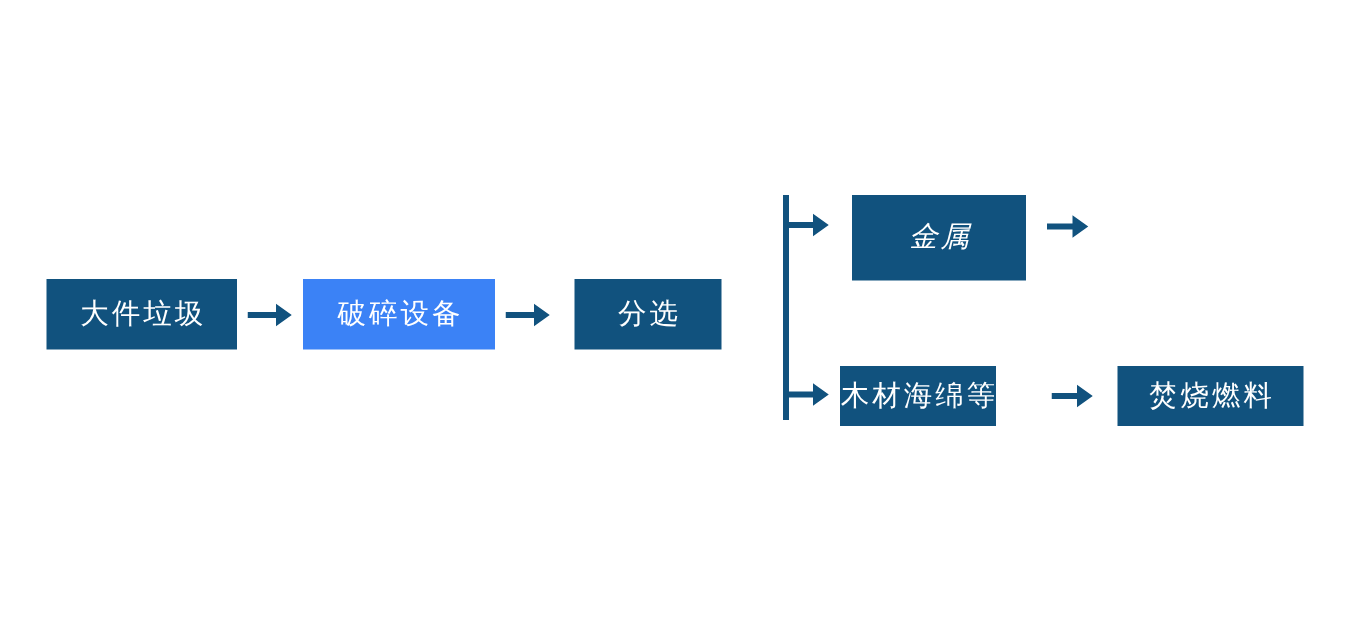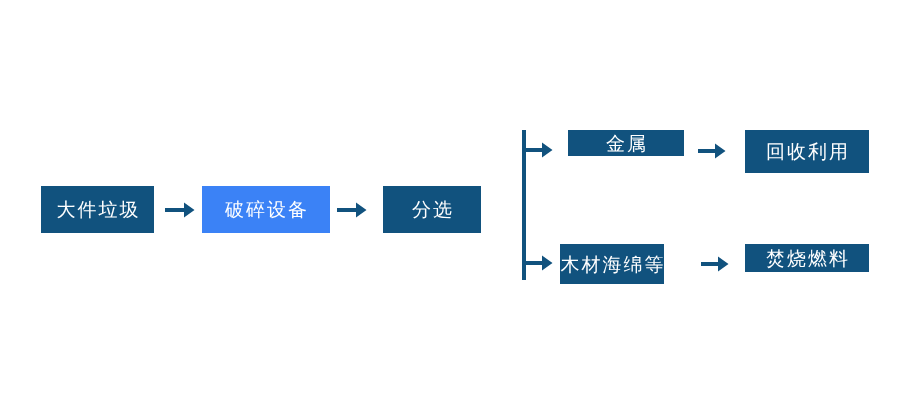--- a/index.html
+++ b/index.html
@@ -46,40 +46,40 @@
     font-weight: bold;
   }
   .arrow svg { display: block; }
 
   .split-line {
     position: absolute;
     background: #11527E;
   }
 
   
-  #node-bulky       { left: 31px;  top: 186px; width: 113px; height: 47px; margin-left: 10px; }
+  #node-bulky       { left: 31px;  top: 186px; width: 127px; height: 47px; }
   #arrow-1          { left: 164px; top: 195px; width: 32px;  height: 30px; }
   #node-crusher     { left: 202px; top: 186px; width: 128px; height: 47px; }
   #arrow-2          { left: 336px; top: 195px; width: 32px;  height: 30px; }
   #node-sorting     { left: 383px; top: 186px; width: 98px; height: 47px; }
 
   
   #branch-spine     { left: 522px; top: 130px; width: 4px;  height: 150px; }
   #branch-arrow-top { left: 524px; top: 136px; width: 30px; height: 28px; }
   #branch-arrow-bot { left: 524px; top: 249px; width: 30px; height: 28px; }
 
   
-  #node-metal       { left: 568px; top: 130px; width: 116px; height: 26px; }
+  #node-metal       { left: 568px; top: 130px; width: 116px; height: 57px; font-style: italic; }
   #arrow-3          { left: 697px; top: 137px; width: 30px;  height: 28px; }
   #node-recycle     { left: 745px; top: 130px; width: 124px; height: 43px; }
 
   
   #node-wood        { left: 560px; top: 244px; width: 104px; height: 40px; }
   #arrow-4          { left: 700px; top: 250px; width: 30px;  height: 28px; }
-  #node-fuel        { left: 745px; top: 244px; width: 124px; height: 28px; }
+  #node-fuel        { left: 745px; top: 244px; width: 124px; height: 40px; }
 </style>
 </head>
 <body>
 
 <div id="flow-canvas">
 
   <div class="node blue" id="node-bulky">大件垃圾</div>
 
   <div class="arrow" id="arrow-1">
     <svg width="30" height="22" viewBox="0 0 30 22" aria-hidden="true">
@@ -112,21 +112,20 @@
   </div>
 
   <div class="node blue" id="node-metal">金属</div>
 
   <div class="arrow" id="arrow-3">
     <svg width="28" height="20" viewBox="0 0 28 20" aria-hidden="true">
       <path d="M0 8 H17 V2.5 L27.5 10 L17 17.5 V12 H0 Z" fill="#11527E"></path>
     </svg>
   </div>
 
-  <div class="node blue" id="node-recycle">回收利用</div>
 
   <div class="node blue" id="node-wood">木材海绵等</div>
 
   <div class="arrow" id="arrow-4">
     <svg width="28" height="20" viewBox="0 0 28 20" aria-hidden="true">
       <path d="M0 8 H17 V2.5 L27.5 10 L17 17.5 V12 H0 Z" fill="#11527E"></path>
     </svg>
   </div>
 
   <div class="node blue" id="node-fuel">焚烧燃料</div>

